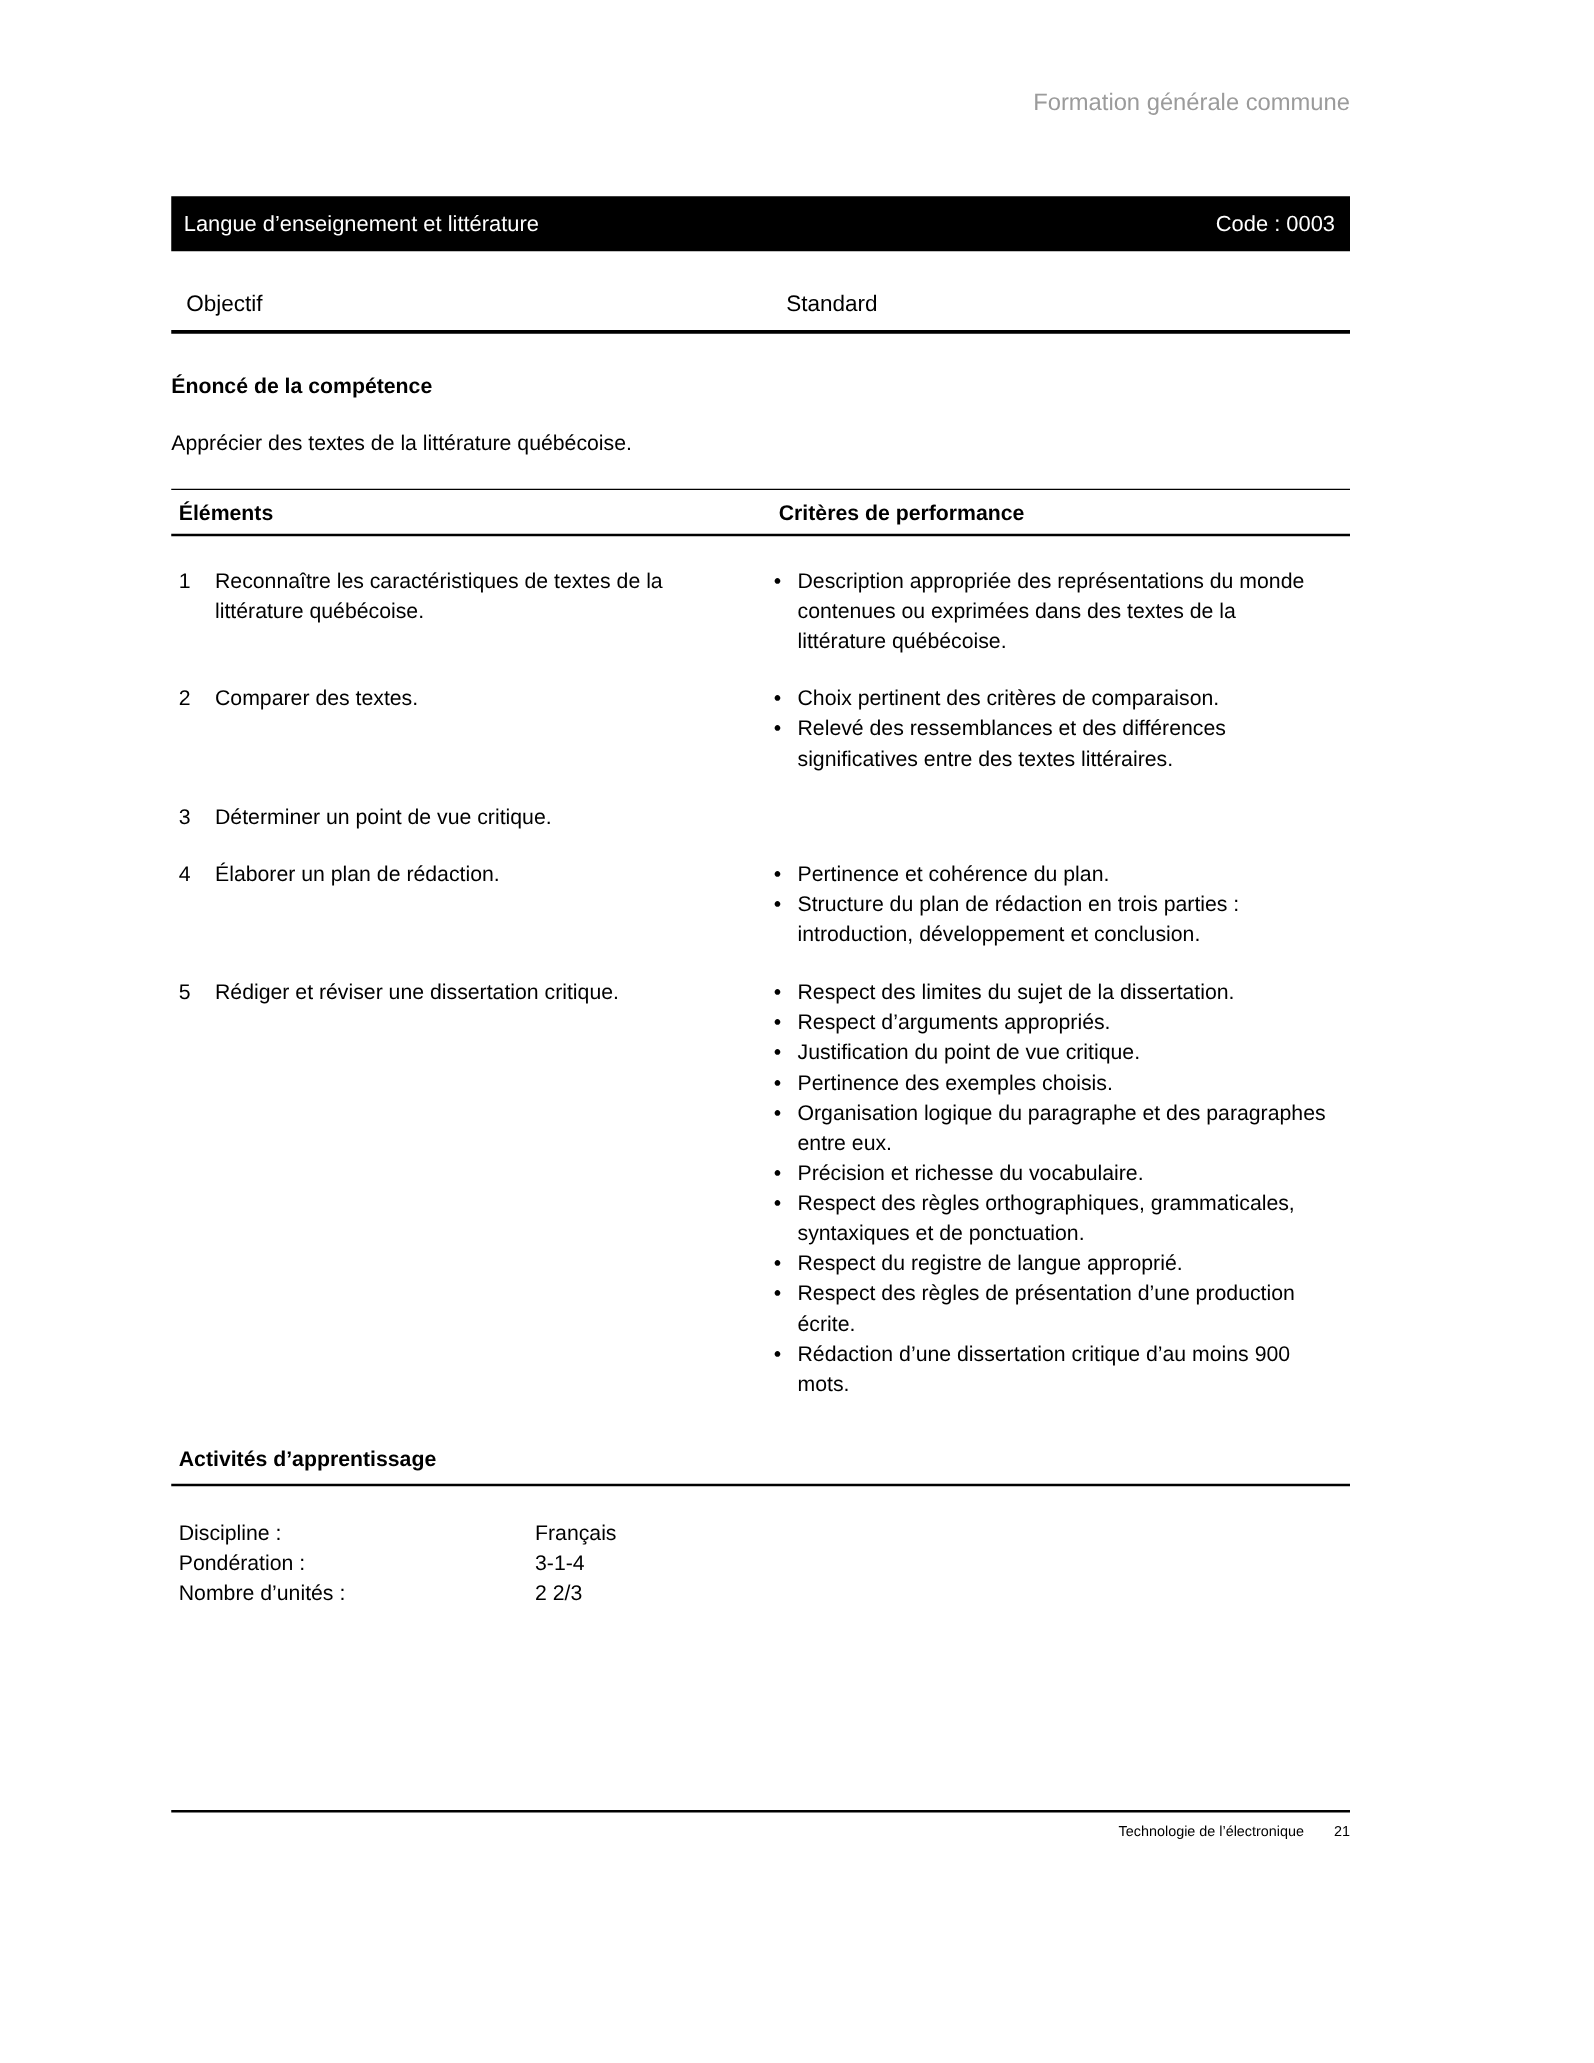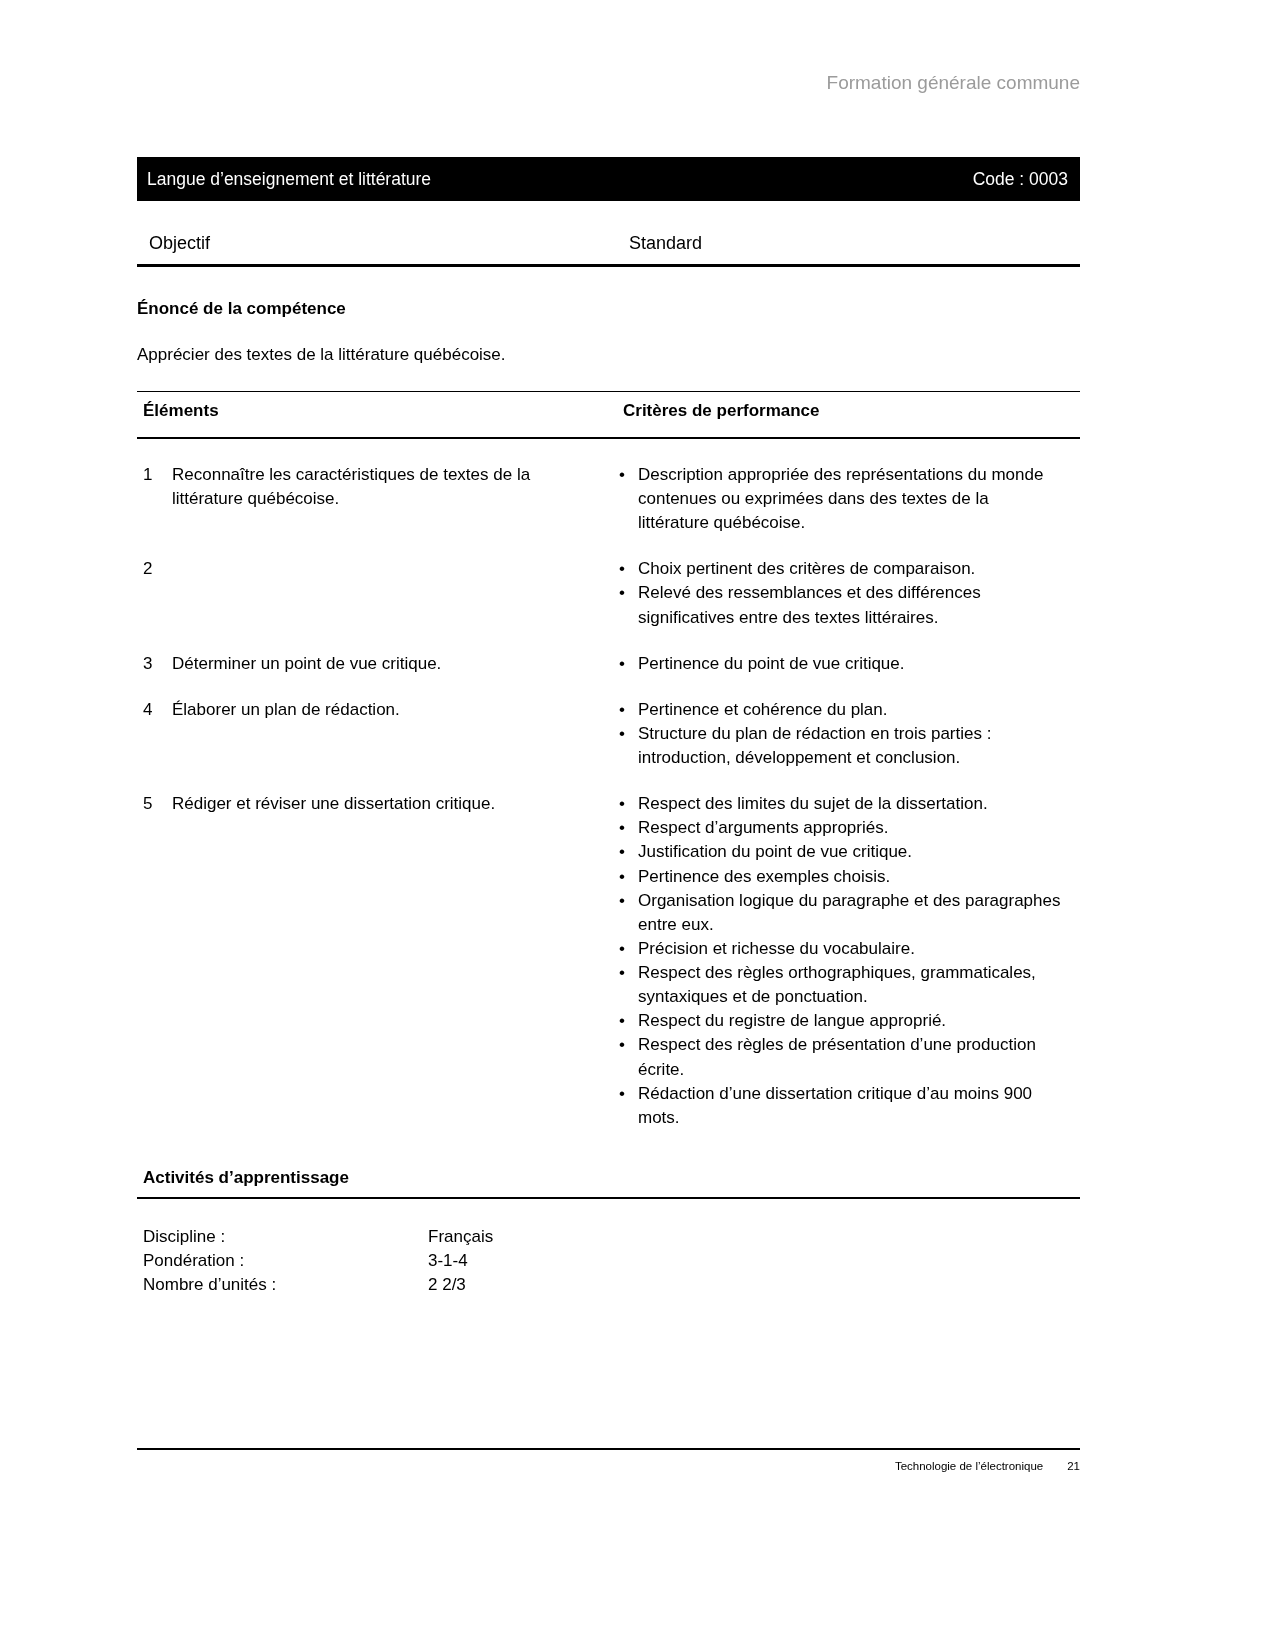--- a/index.html
+++ b/index.html
@@ -52,21 +52,21 @@
   }
   .competence-text {
     margin-top: 22px;
   }
   .table-head {
     margin-top: 24px;
     display: grid;
     grid-template-columns: 480px 1fr;
     border-top: 1px solid #000;
     border-bottom: 2px solid #000;
-    padding: 7px 0 14px 6px;
+    padding: 7px 0 4px 6px;
     font-weight: bold;
   }
   .rows { margin-top: 24px; }
   .row {
     display: grid;
     grid-template-columns: 480px 1fr;
     margin-bottom: 22px;
   }
   .el {
     display: flex;
@@ -142,35 +142,33 @@
           <span class="eltext">Reconnaître les caractéristiques de textes de la littérature québécoise.</span>
         </div>
         <ul class="crit">
           <li>Description appropriée des représentations du monde contenues ou exprimées dans des textes de la littérature québécoise.</li>
         </ul>
       </div>
 
       <div class="row">
         <div class="el">
           <span class="num">2</span>
+          <span class="eltext">Comparer des textes.</span>
         </div>
         <ul class="crit">
           <li>Choix pertinent des critères de comparaison.</li>
           <li>Relevé des ressemblances et des différences significatives entre des textes littéraires.</li>
         </ul>
       </div>
 
       <div class="row">
         <div class="el">
           <span class="num">3</span>
           <span class="eltext">Déterminer un point de vue critique.</span>
         </div>
-        <ul class="crit">
-          <li>Pertinence du point de vue critique.</li>
-        </ul>
       </div>
 
       <div class="row">
         <div class="el">
           <span class="num">4</span>
           <span class="eltext">Élaborer un plan de rédaction.</span>
         </div>
         <ul class="crit">
           <li>Pertinence et cohérence du plan.</li>
           <li>Structure du plan de rédaction en trois parties : introduction, développement et conclusion.</li>

